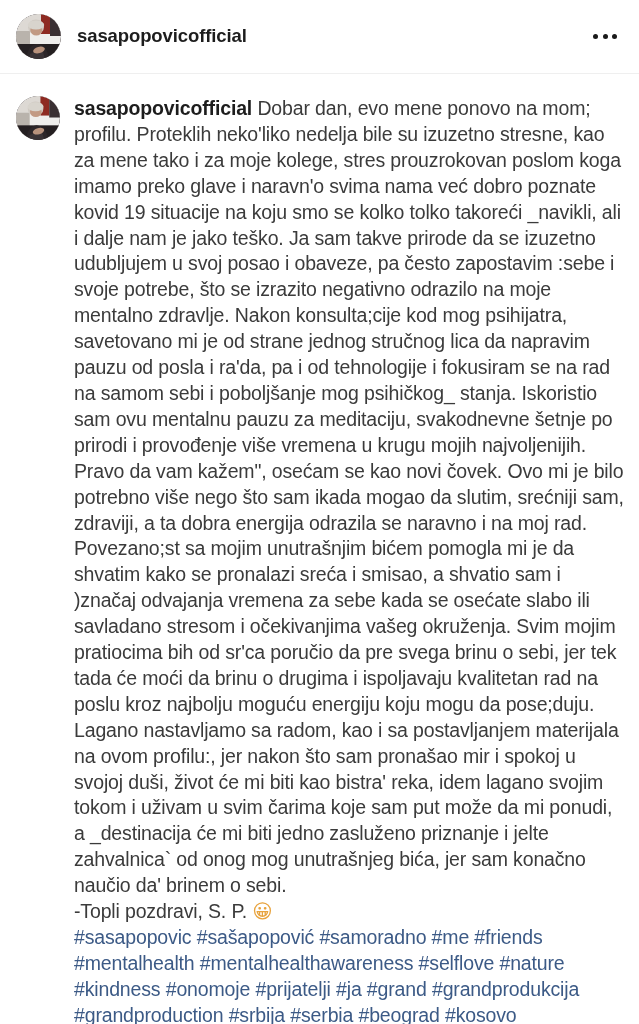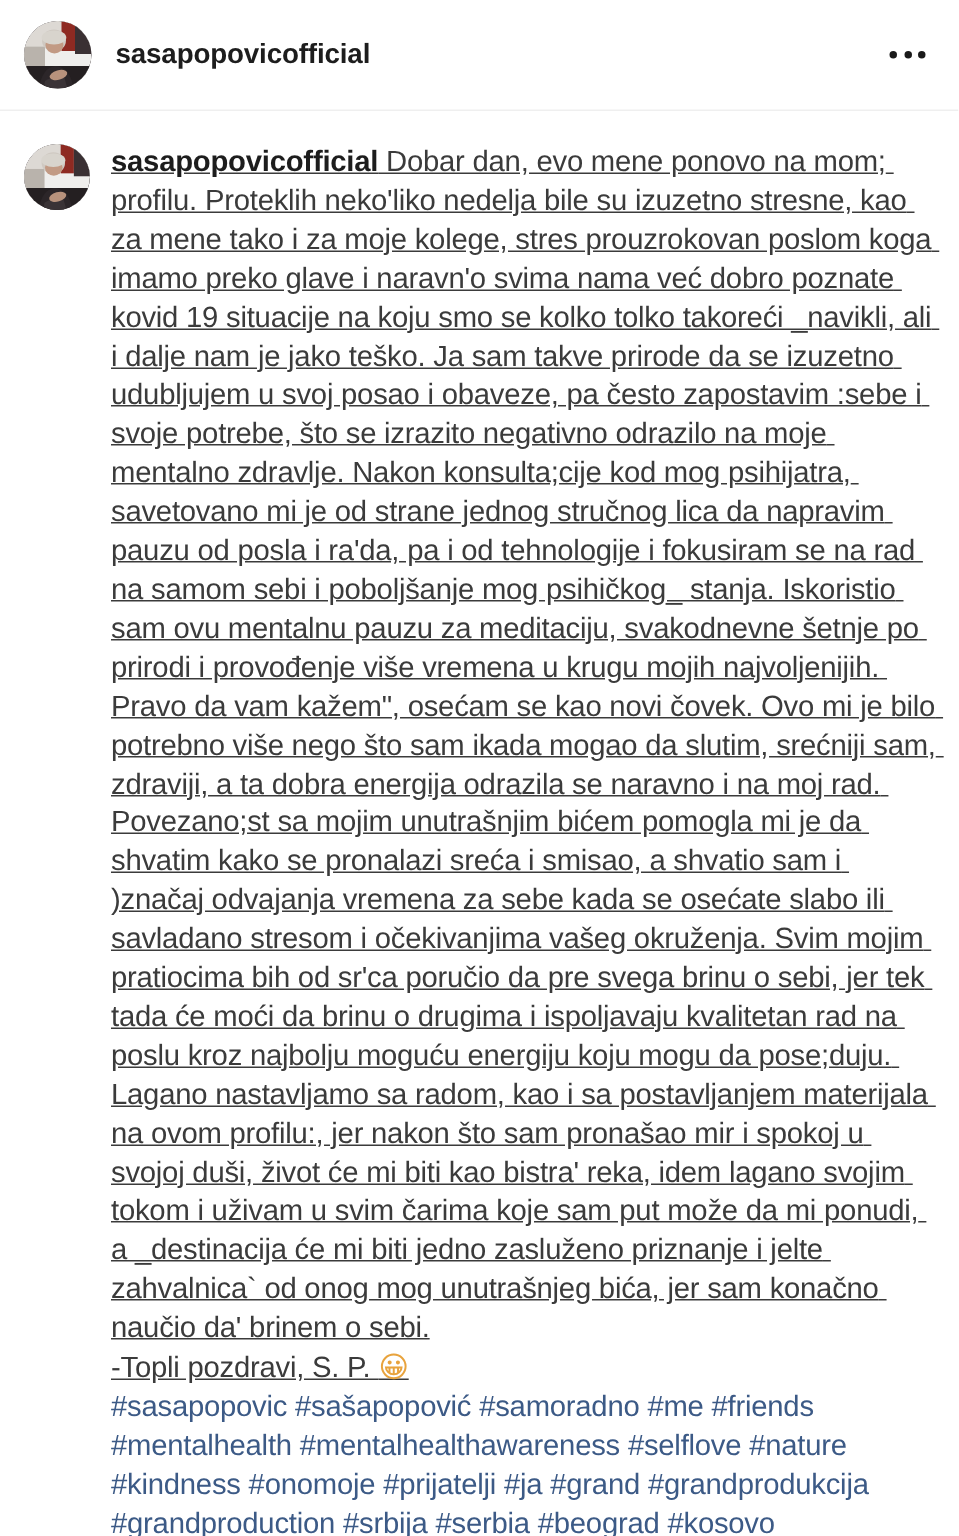--- a/index.html
+++ b/index.html
@@ -87,21 +87,20 @@
     min-width: 0;
   }
 
   .caption-text {
     font-size: 19.5px;
     line-height: 25.9px;
     color: #3b3b3b;
     letter-spacing: -0.15px;
     word-wrap: break-word;
     white-space: pre-wrap;
-    text-decoration: underline;
   }
   .caption-text .author {
     font-weight: 600;
     color: #1d1d1d;
   }
   .emoji {
     font-family: "DejaVu Sans", sans-serif;
     color: #e8a33d;
   }
 

